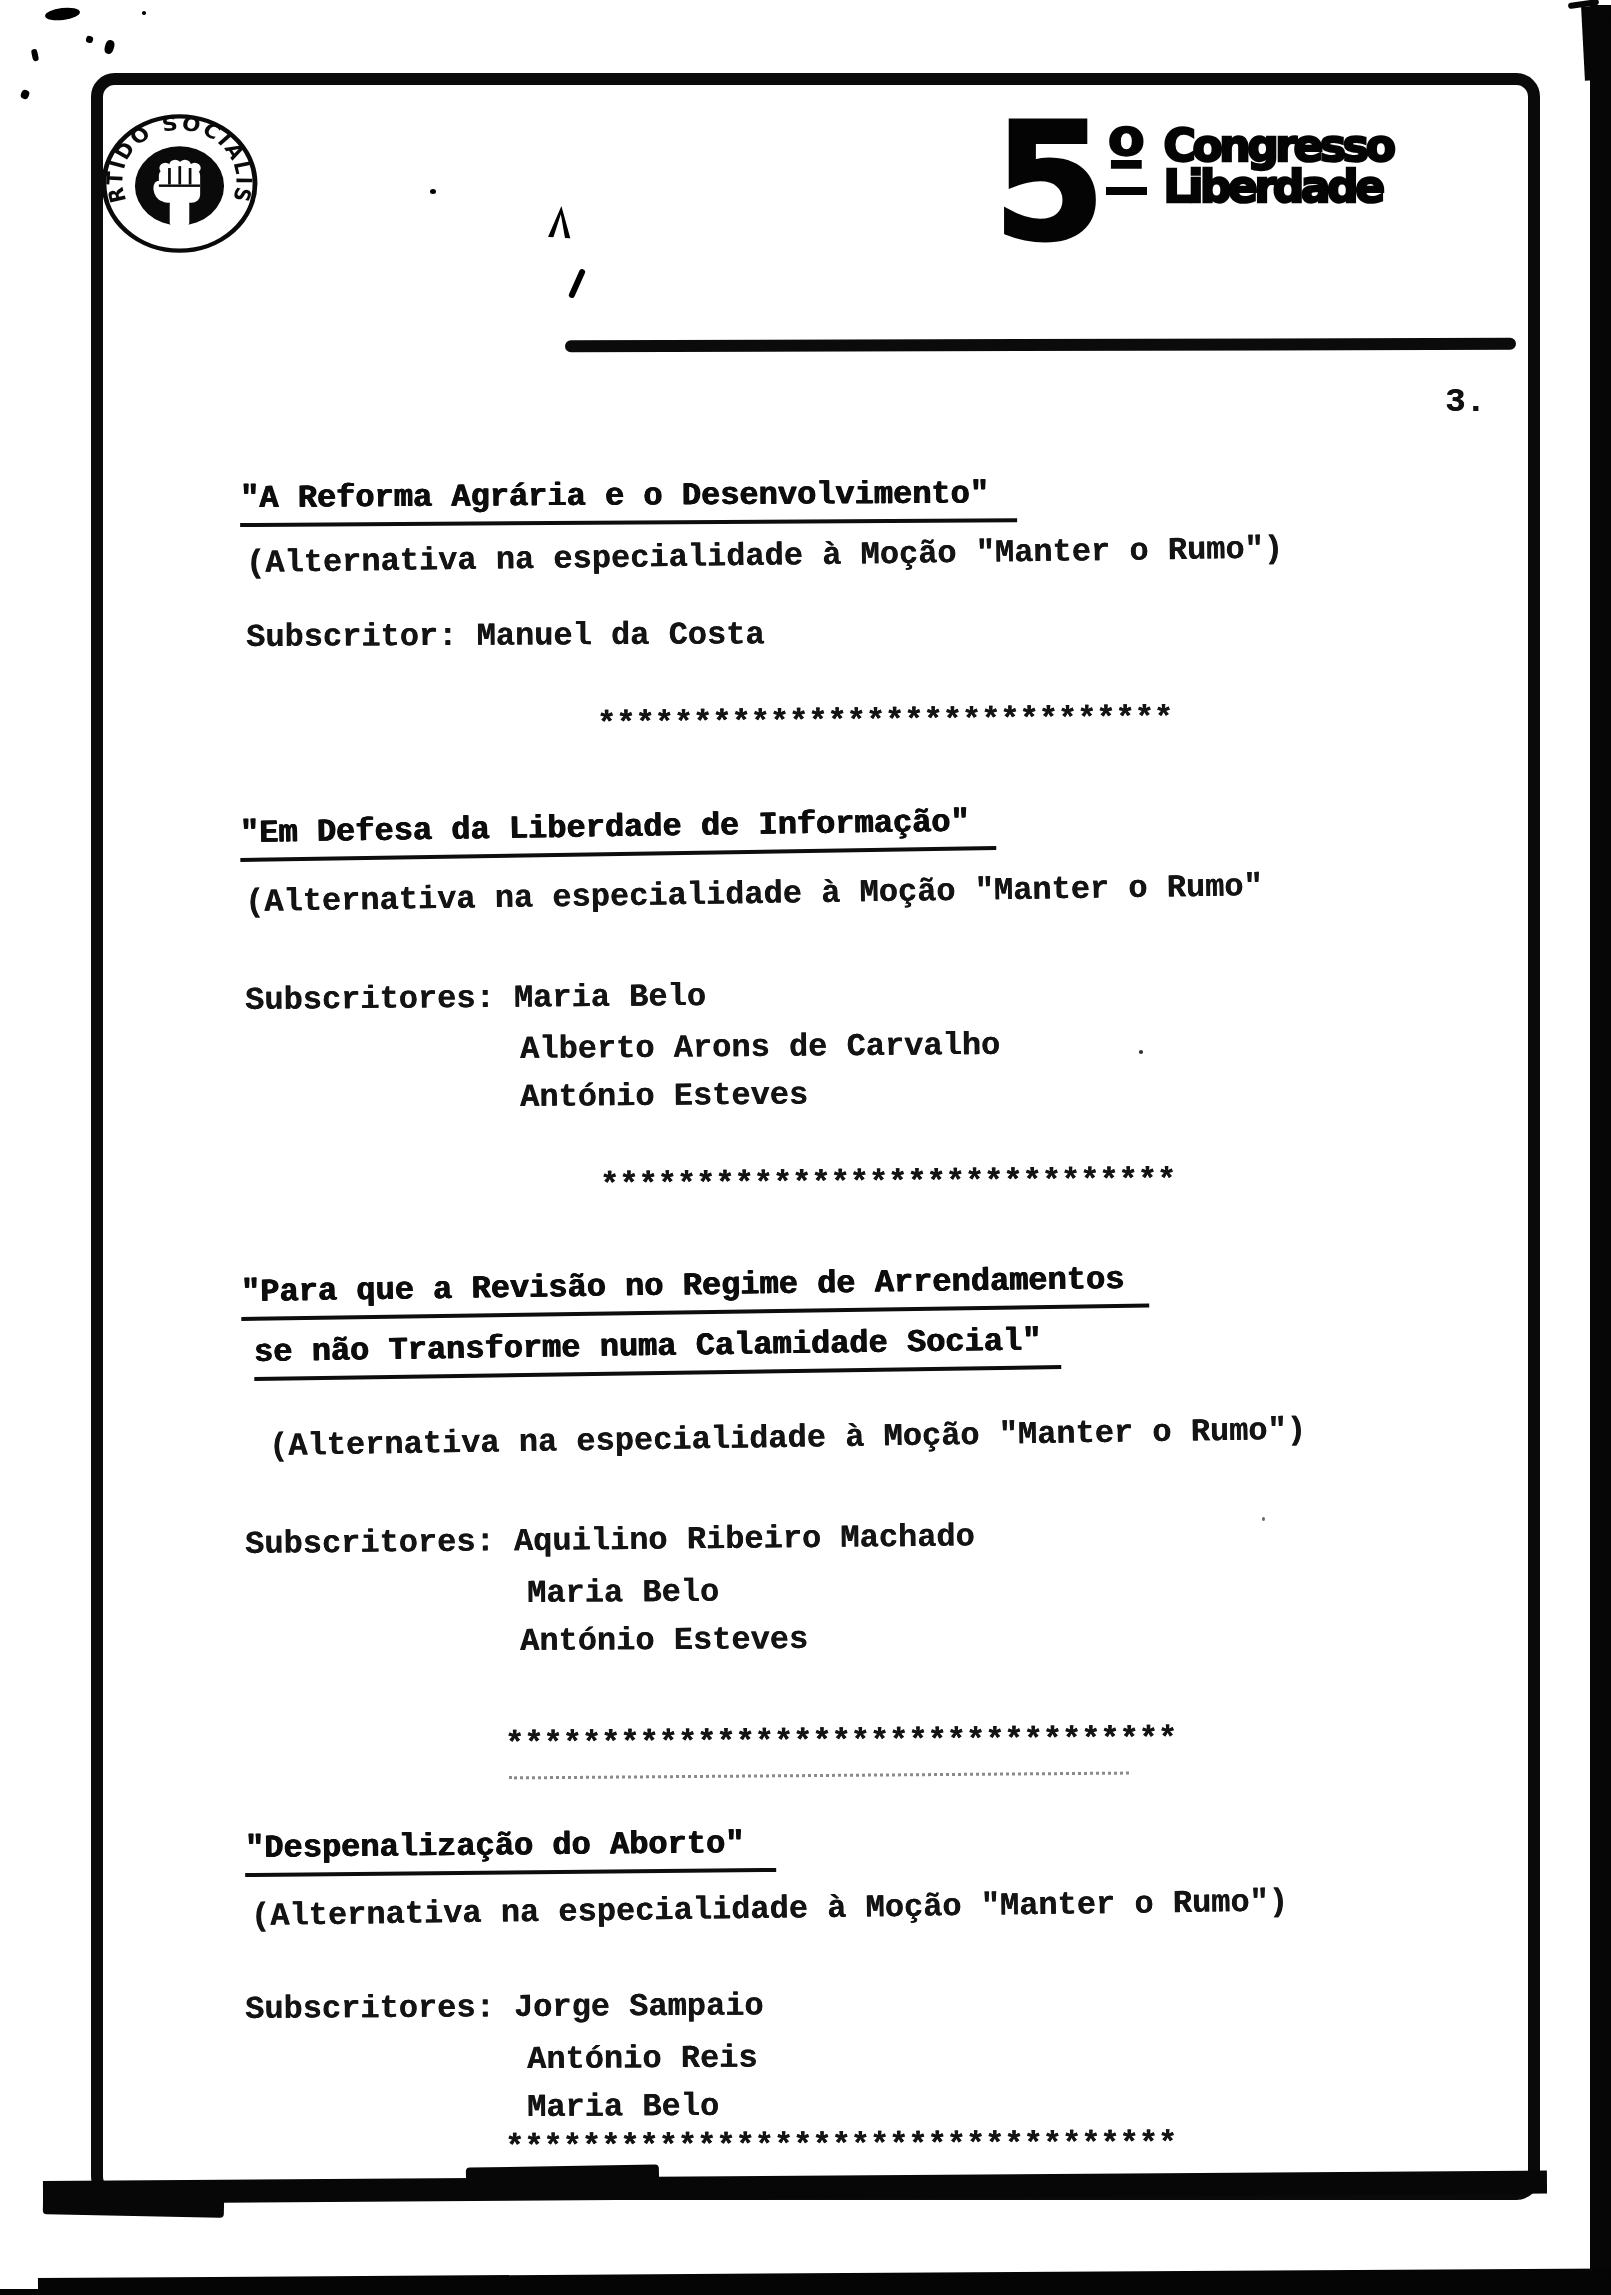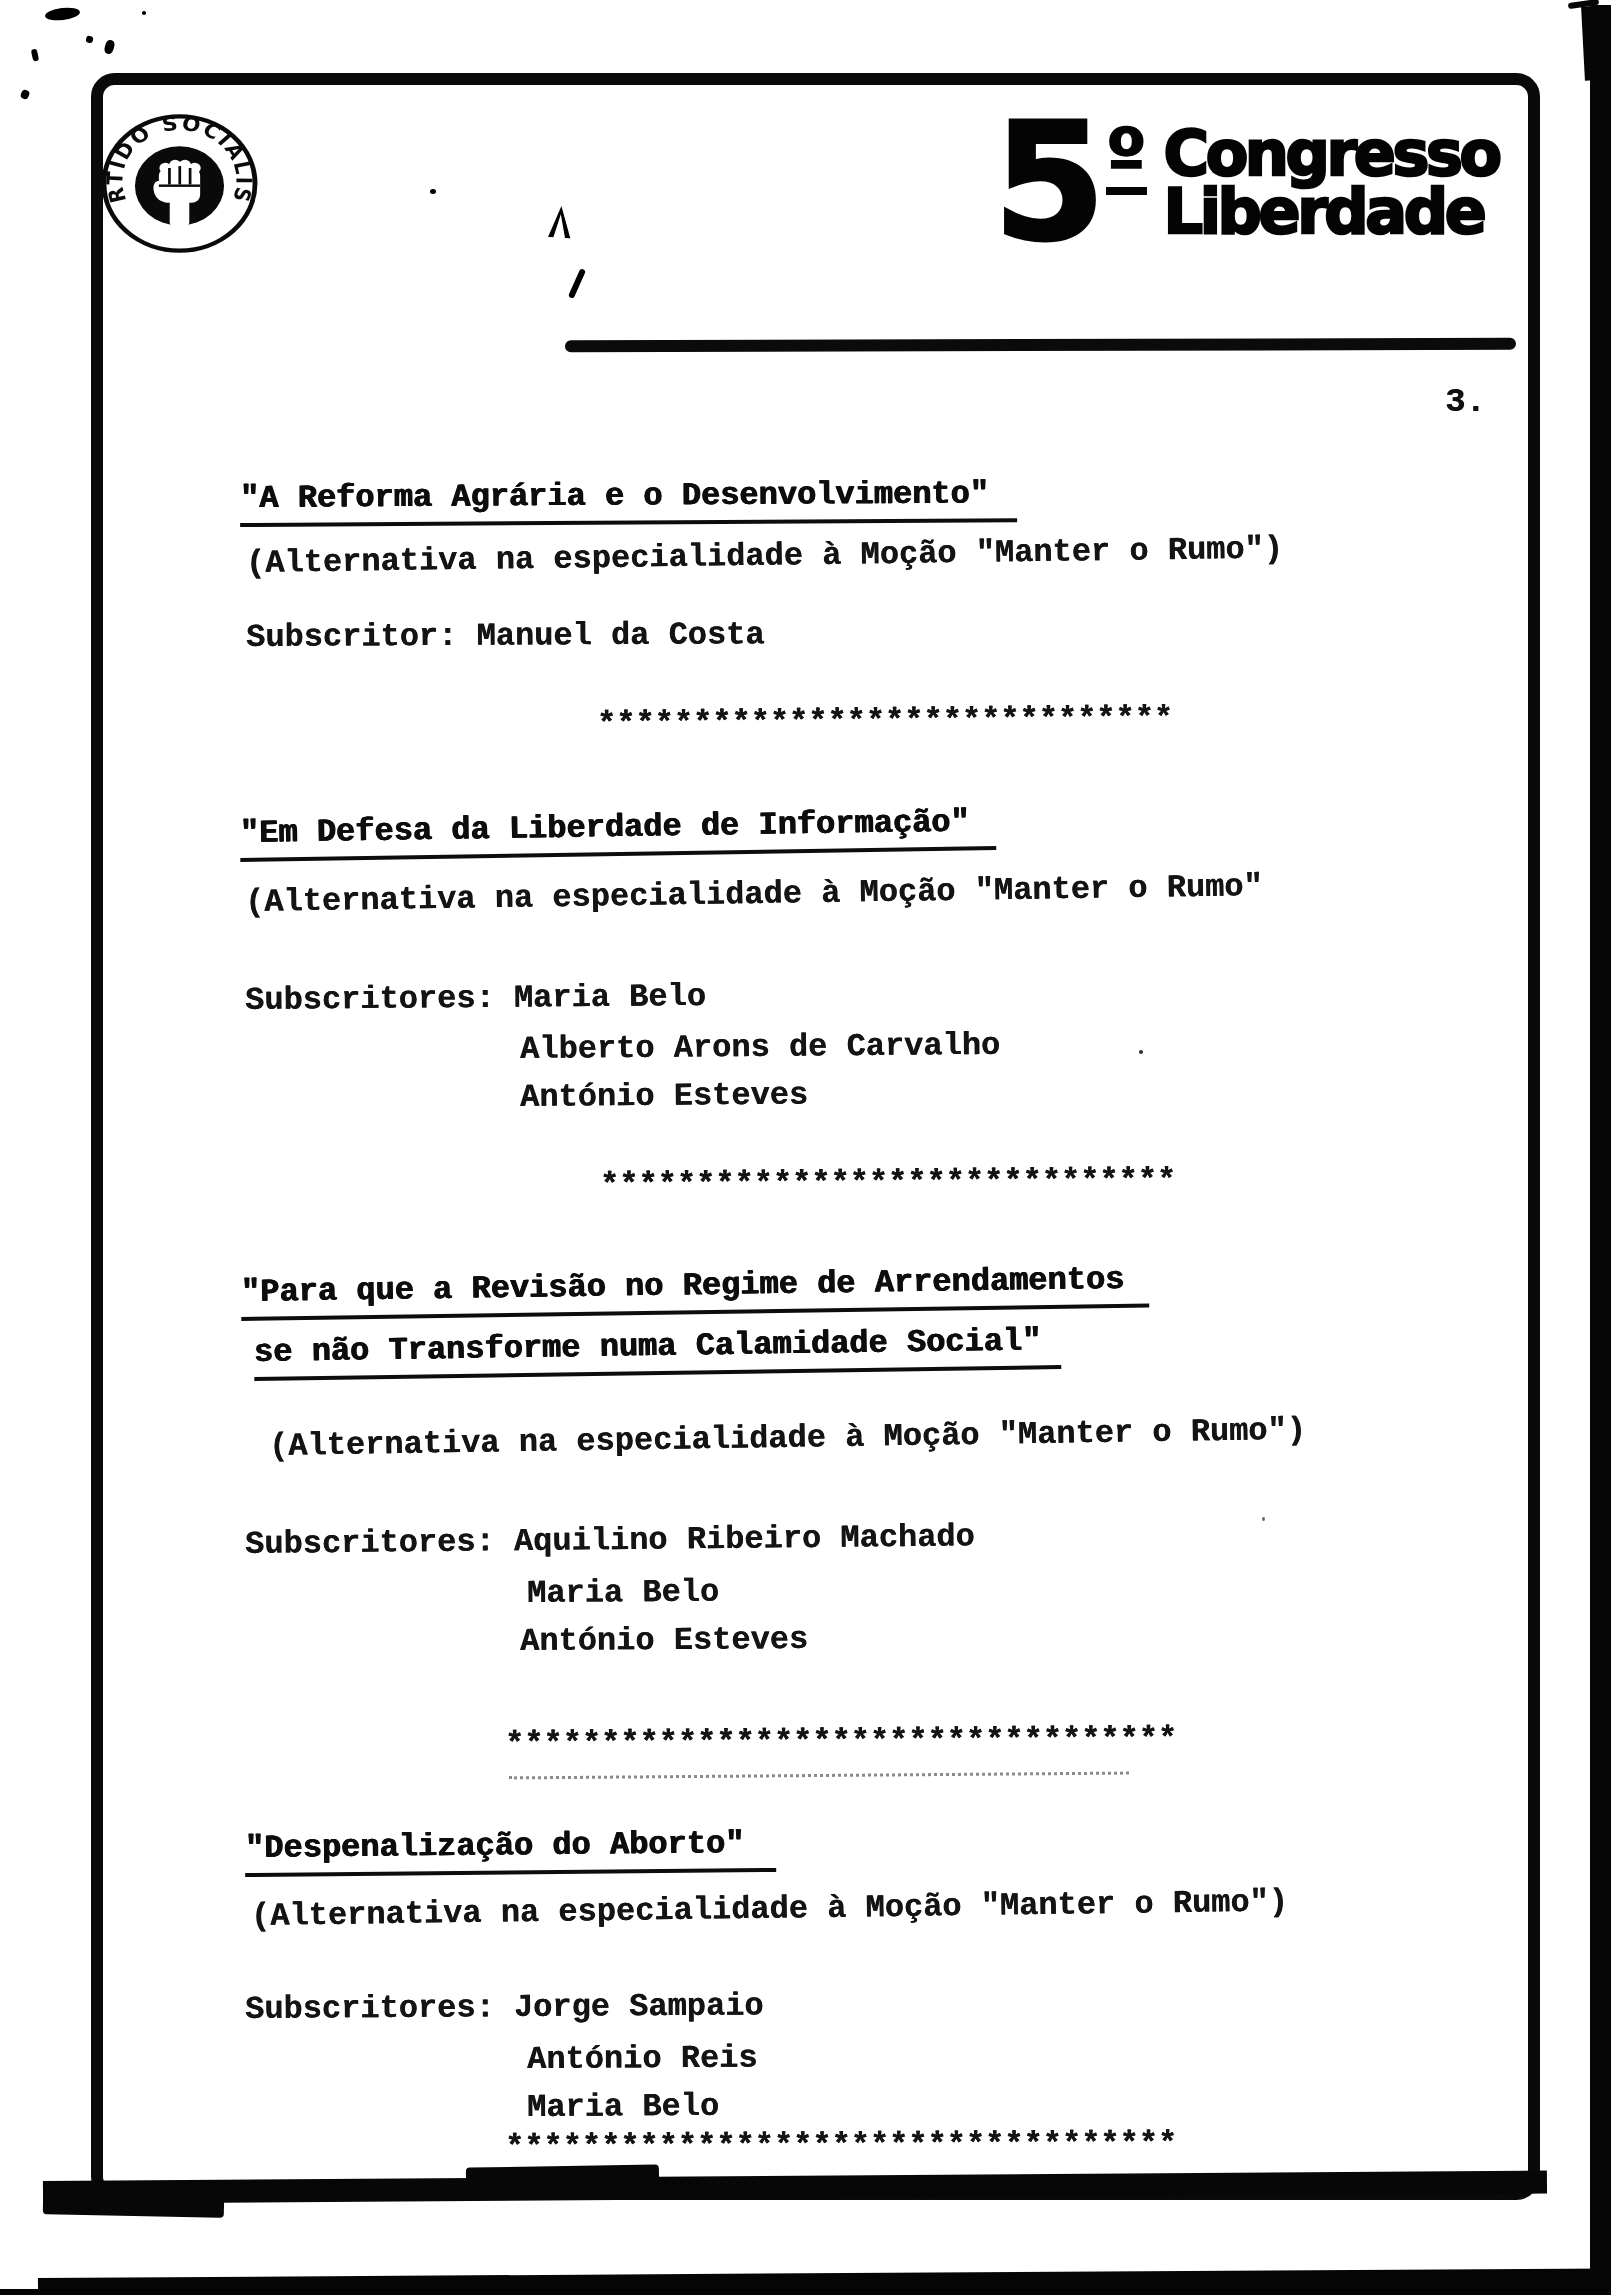--- a/index.html
+++ b/index.html
@@ -42,21 +42,21 @@
 
   
   #ps-logo{position:absolute;left:98px;top:111px;width:163px;height:145px;}
 
   
   #congress{position:absolute;left:993px;top:120px;display:flex;align-items:flex-start;
             color:#040404;font-family:"DejaVu Sans",sans-serif;font-weight:bold;}
   #congress .five{font-size:162px;line-height:0.78;-webkit-text-stroke:2.9px #040404;letter-spacing:-2.9px;}
   #congress .ordinal{font-size:73px;line-height:0.8;margin:6.9px 0 0 2.9px;padding-bottom:2px;
                      border-bottom:8.8px solid #040404;-webkit-text-stroke:1.5px #040404;}
-  #congress .words{margin:4.9px 0 0 16.7px;font-size:62px;line-height:0.94;letter-spacing:-3.4px;
+  #congress .words{margin:4.9px 0 0 16.7px;font-size:44px;line-height:0.94;letter-spacing:-3.4px;
                    -webkit-text-stroke:2.5px #040404;}
   #header-rule{position:absolute;left:565px;top:339px;width:951px;height:11.8px;background:#0b0b0b;
                border-radius:5.9px;transform:rotate(-0.15deg);}
   #page-number{position:absolute;left:1445px;top:384px;font-size:34px;font-weight:bold;color:#111;}
 
   
   .tline{position:absolute;font-size:32px;font-weight:700;color:#141414;white-space:pre;
          line-height:1.1;transform-origin:left center;text-shadow:0.4px 0 0 currentColor;}
   .title{color:#0d0d0d;text-shadow:0.8px 0 0 currentColor, -0.2px 0 0 currentColor;
          border-bottom:4.9px solid #0d0d0d;padding-bottom:6.4px;}

